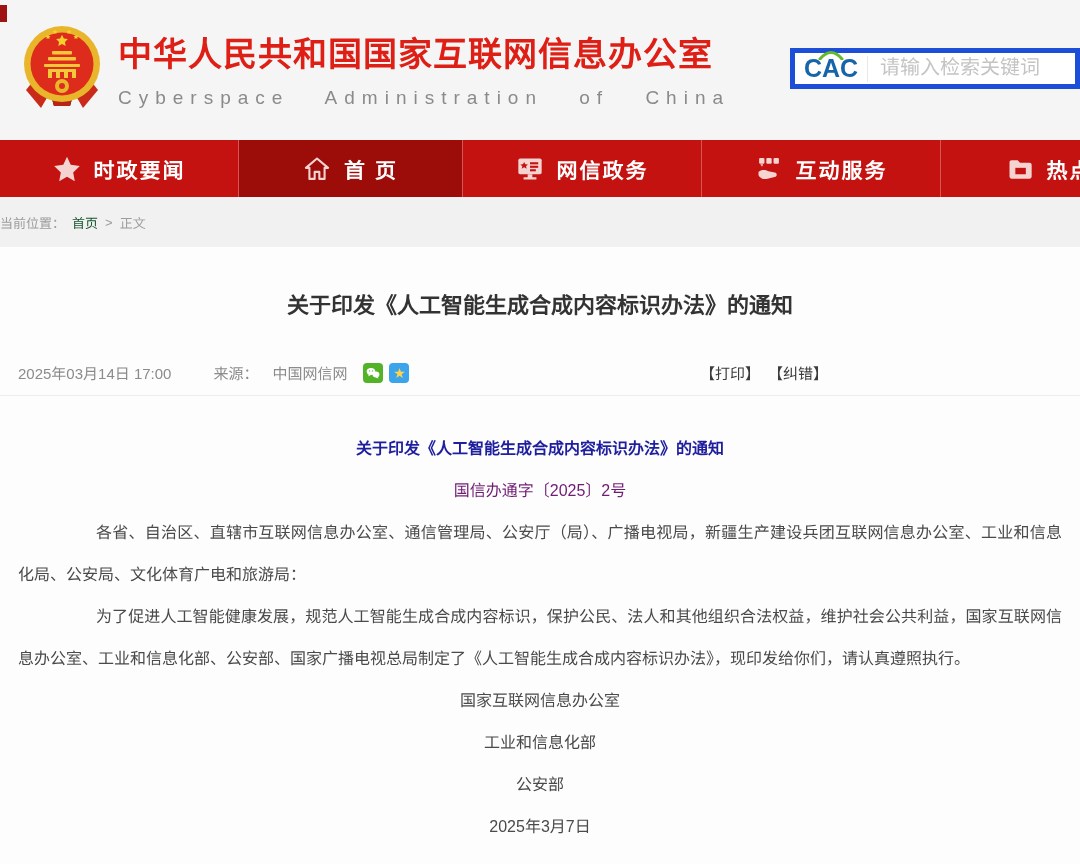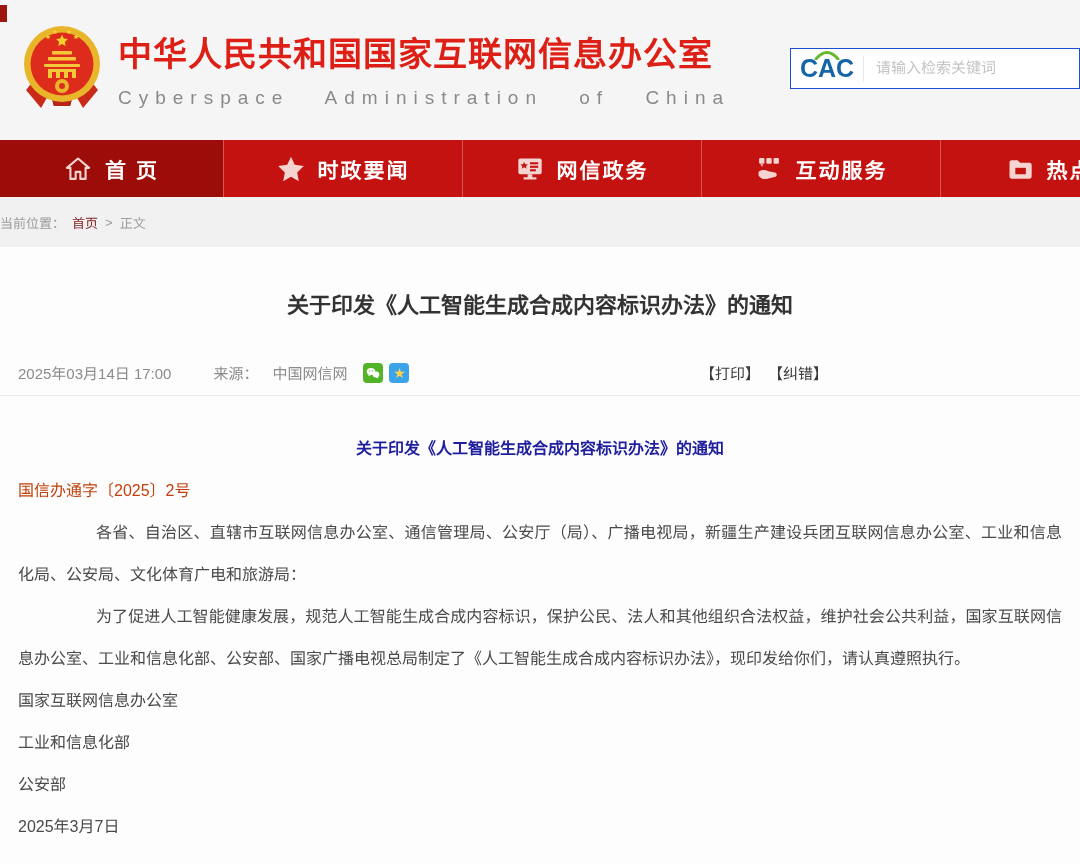--- a/index.html
+++ b/index.html
@@ -8,43 +8,43 @@
 
   
   .header { position:relative; height:140px; background:#f5f5f5; }
   .corner-mark { position:absolute; left:0; top:5px; width:7px; height:17px; background:#9e1410; }
   .emblem { position:absolute; left:22px; top:20px; }
   .header-titles { position:absolute; left:118px; top:27px; width:620px; }
   .cn-title { color:#de1f15; font-size:34px; font-weight:bold; letter-spacing:1px; white-space:nowrap; }
   .en-title { margin-top:11px; color:#8a8a8a; font-size:19px; letter-spacing:7px; word-spacing:24px; white-space:nowrap; }
 
   .search-box { position:absolute; top:48px; right:0; width:290px; height:41px; background:#ffffff;
-                border:1px solid #1d4ed8; display:flex; align-items:center; }
+                border:5px solid #1d4ed8; display:flex; align-items:center; }
   .cac-logo { position:relative; width:72px; text-align:center; flex:none; }
   .cac-text { font-size:25px; font-weight:bold; color:#1665a8; letter-spacing:0; font-style:normal; }
   .cac-arc { position:absolute; left:23px; top:-4px; }
   .search-divider { width:1px; height:26px; background:#e8e8e8; flex:none; }
-  .search-input { flex:1; min-width:0; border:none; outline:none; padding:0 12px; font-size:15px;
-                  color:#333; background:transparent; font-family:Liberation Serif, serif; }
+  .search-input { flex:1; min-width:0; border:none; outline:none; padding:0 12px; font-size:20px;
+                  color:#333; background:transparent; font-family:Liberation Mono, monospace; }
   .search-input::placeholder { color:#c4c4c4; }
 
   
   .nav { height:57px; background:#c41210; display:flex; overflow:hidden; }
   .nav-item { width:239px; flex:none; display:flex; align-items:center; justify-content:center; gap:13px;
               color:#fff; font-size:21px; font-weight:bold; letter-spacing:2px;
               border-right:1px solid #d75553; cursor:pointer; white-space:nowrap; }
   .nav-item.active { width:224px; background:#9c0d0a; }
   .nav-item:last-child { width:262px; border-right:none; }
   .nav-icon { color:#f4d3d0; display:inline-flex; }
   .nav-icon svg { width:28px; height:28px; }
 
   
   .breadcrumb { height:50px; background:#f1f1f1; display:flex; align-items:center; 
                 font-size:13px; color:#9c9c9c; gap:7px; }
-  .breadcrumb a { color:#7f1d1d; text-decoration:none; cursor:pointer; }
+  .breadcrumb a { color:#14532d; text-decoration:none; cursor:pointer; }
 
   
   .article { background:#fdfdfd; }
   .article-title { text-align:center; font-size:22px; font-weight:bold; color:#333; padding-top:40px; }
 
   .meta-row { position:relative; height:20px; margin-top:43px; font-size:15px; color:#8b8b8b; }
   .meta-left { position:absolute; left:18px; top:0; display:flex; align-items:flex-end; }
   .meta-date { margin-right:42px; }
   .meta-source-label { margin-right:14px; }
   .meta-source { margin-right:16px; }
@@ -52,23 +52,23 @@
                 align-items:center; justify-content:center; cursor:pointer; }
   .share-wechat { background:#52b327; }
   .share-qzone { background:#3ba4ea; color:#ffd34d; font-size:14px; line-height:1; }
   .meta-actions { position:absolute; left:700px; top:0; color:#3c3c3c; display:flex; gap:8px; }
   .meta-action { cursor:pointer; }
   .meta-divider { margin-top:13px; border-top:1px solid #ececec; }
 
   
   .doc-body { padding:32px 18px 0; font-size:16px; line-height:42px; color:#4a4a4a; }
   .doc-title { text-align:center; font-weight:bold; color:#1e1e9e; }
-  .doc-number { color:#c2410c; }
+  .doc-number { text-align:center; color:#701a75; }
   .doc-body p { text-indent:78px; text-align:justify; }
-  .signatures div { text-align:left; }
+  .signatures div { text-align:center; }
 </style>
 </head>
 <body>
 
 <div class="header">
   <div class="corner-mark"></div>
 
   <div class="emblem">
     <svg width="80" height="97" viewBox="0 0 80 97">
       <defs>
@@ -113,36 +113,36 @@
       <svg class="cac-arc" width="26" height="10" viewBox="0 0 26 10">
         <path d="M2 9 Q 13 -4 24 9" stroke="#66b92e" stroke-width="3" fill="none" stroke-linecap="round"></path>
       </svg>
     </div>
     <div class="search-divider"></div>
     <input class="search-input" type="text" placeholder="请输入检索关键词" style="">
   </div>
 </div>
 
 <div class="nav">
+  <div class="nav-item">
+    <span class="nav-icon">
+      <svg viewBox="0 0 24 24">
+        <polygon fill="currentColor" points="12,1.5 15.2,8.3 23,9.4 17.3,14.9 18.7,22.6 12,18.6 5.3,22.6 6.7,14.9 1,9.4 8.8,8.3"></polygon>
+      </svg>
+    </span>
+    <span>时政要闻</span>
+  </div>
+
   <div class="nav-item active">
     <span class="nav-icon">
       <svg viewBox="0 0 24 24" fill="none" stroke="currentColor" stroke-width="1.8" stroke-linejoin="round">
         <path d="M12 3 L2.5 11 H5.5 V20.5 H10 V14.5 H14 V20.5 H18.5 V11 H21.5 Z"></path>
       </svg>
     </span>
     <span>首 页</span>
-  </div>
-
-  <div class="nav-item">
-    <span class="nav-icon">
-      <svg viewBox="0 0 24 24">
-        <polygon fill="currentColor" points="12,1.5 15.2,8.3 23,9.4 17.3,14.9 18.7,22.6 12,18.6 5.3,22.6 6.7,14.9 1,9.4 8.8,8.3"></polygon>
-      </svg>
-    </span>
-    <span>时政要闻</span>
   </div>
 
   <div class="nav-item">
     <span class="nav-icon">
       <svg viewBox="0 0 24 24">
         <rect x="2" y="3" width="20" height="13.5" rx="1.5" fill="currentColor"></rect>
         <polygon points="7,6 8,8 10.2,8.2 8.6,9.6 9.1,11.8 7,10.6 4.9,11.8 5.4,9.6 3.8,8.2 6,8" fill="#c41210"></polygon>
         <rect x="12" y="6.2" width="7" height="1.8" fill="#c41210"></rect>
         <rect x="12" y="9.2" width="7" height="1.8" fill="#c41210"></rect>
         <rect x="12" y="12.2" width="5" height="1.8" fill="#c41210"></rect>

